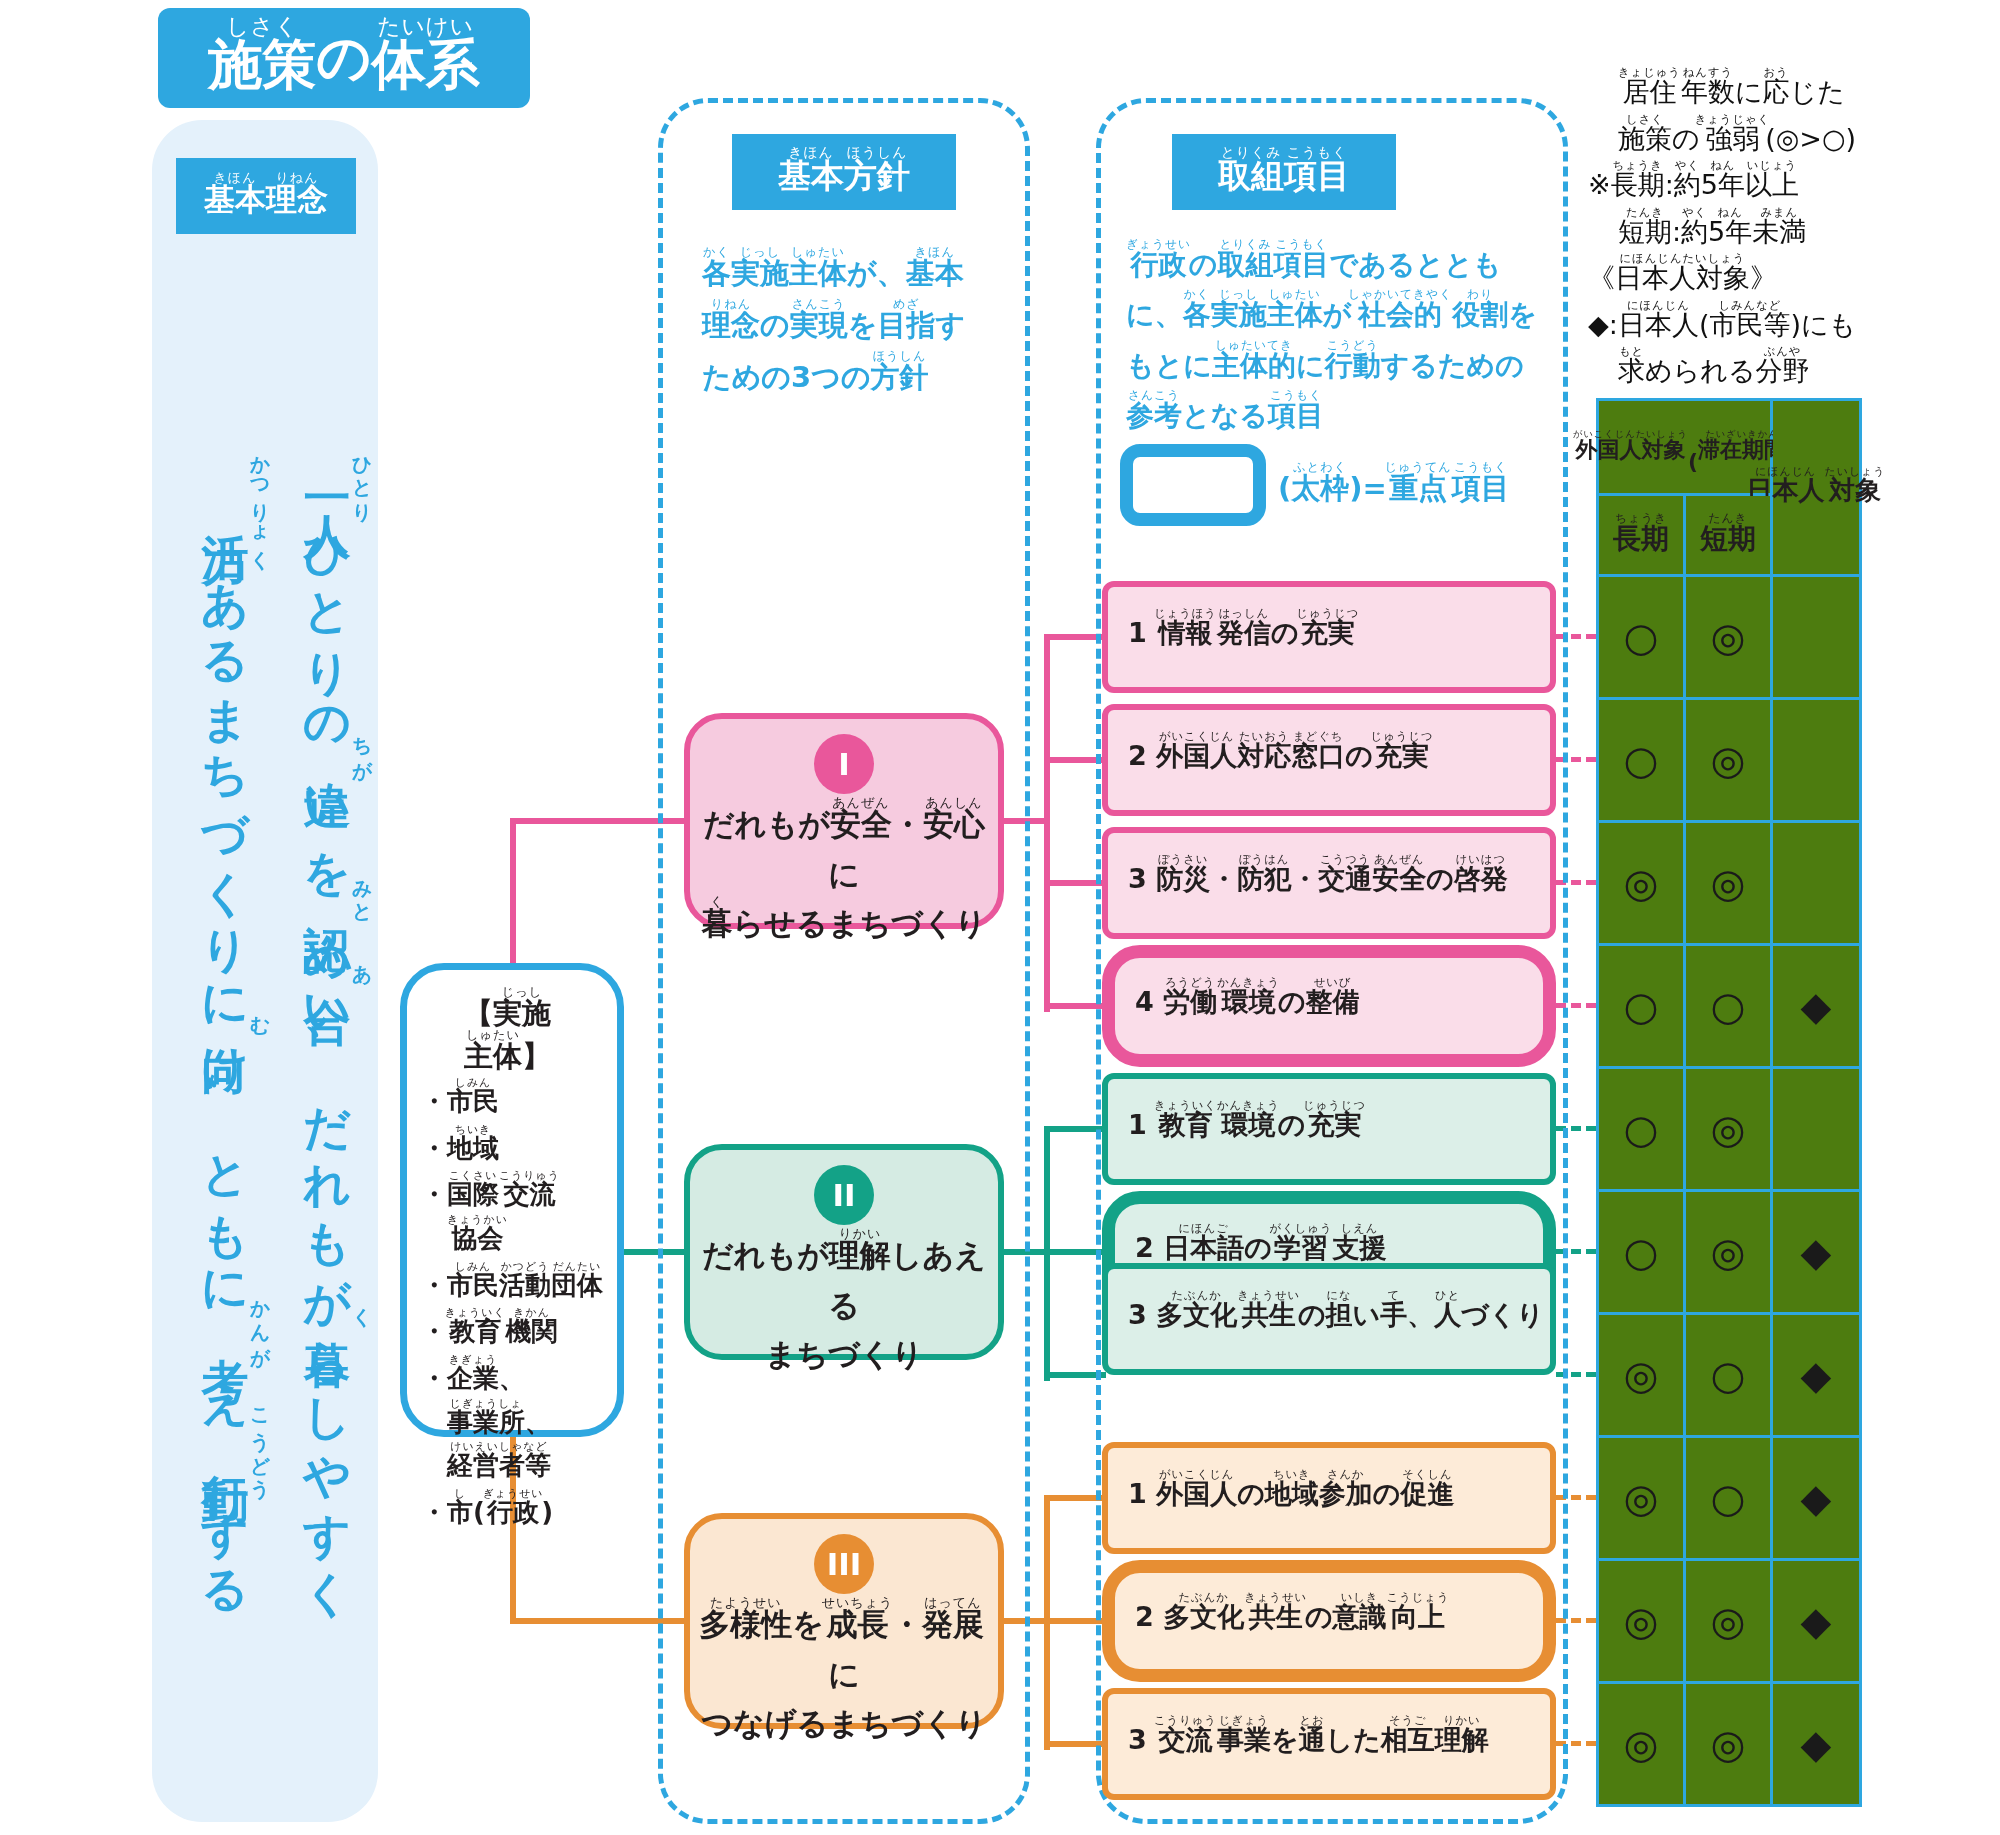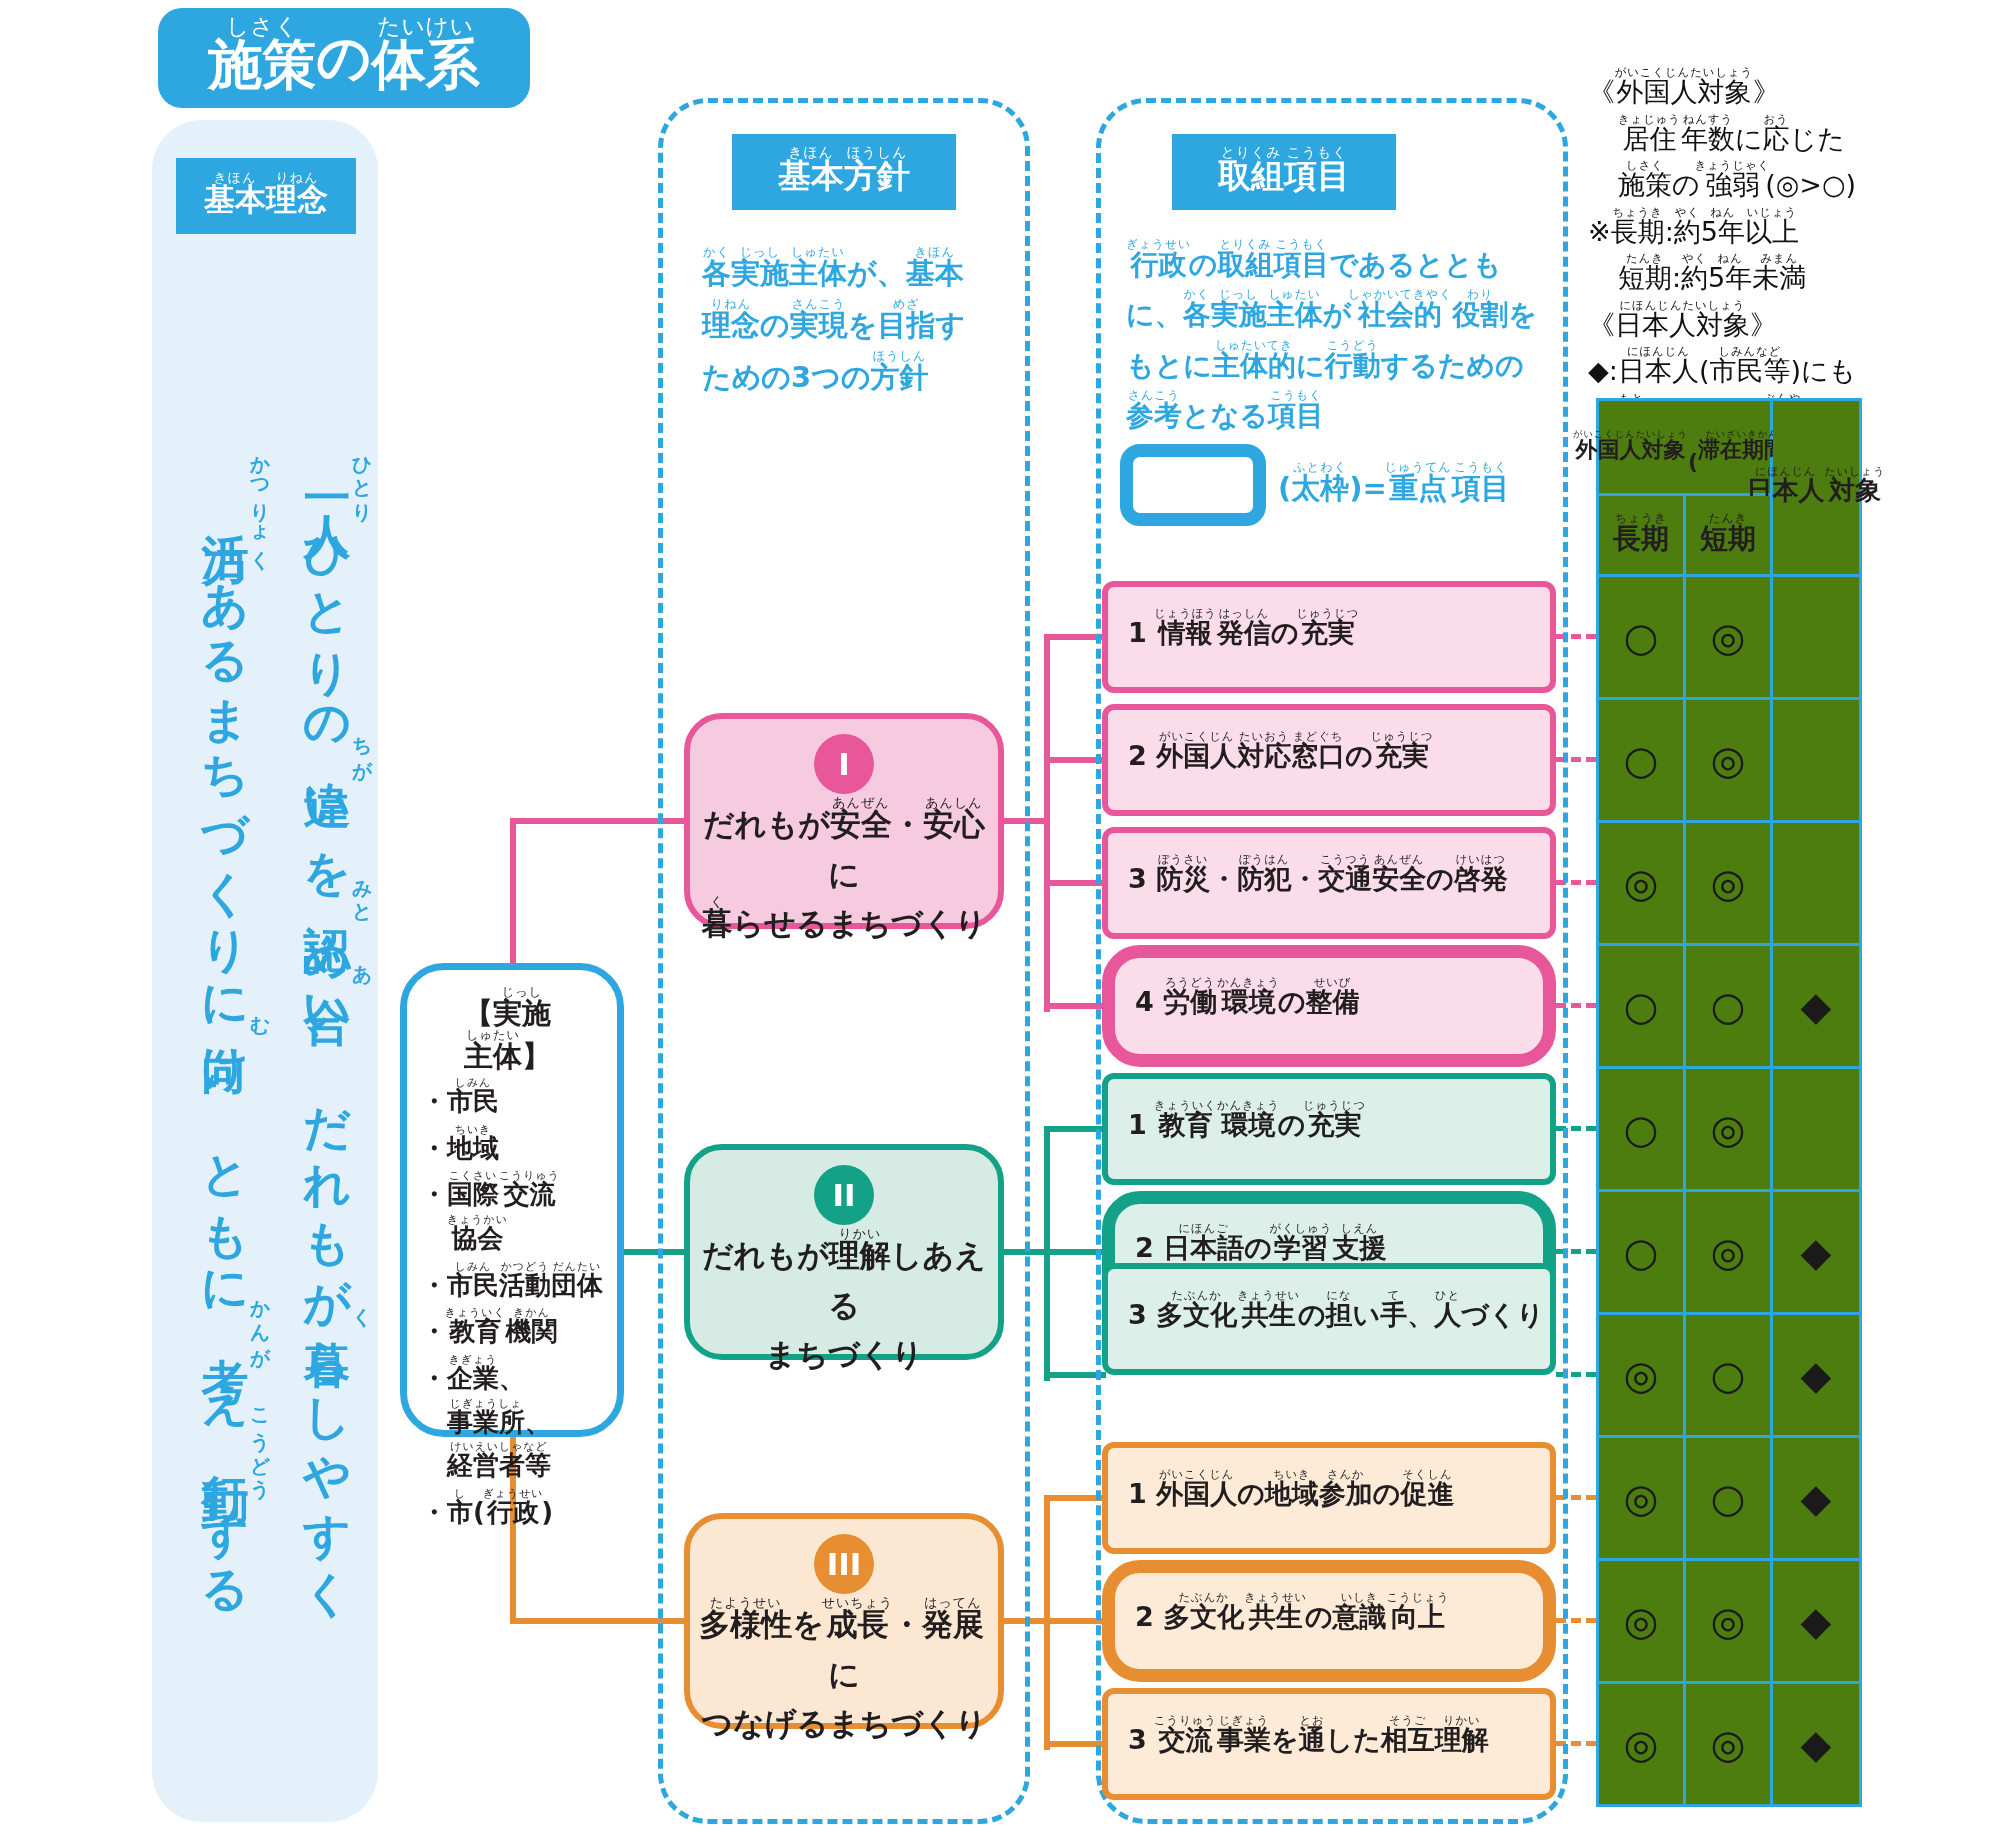--- a/index.html
+++ b/index.html
@@ -5,21 +5,21 @@
   html,body{margin:0;padding:0;background:#fff;}
   #canvas{position:relative;width:2000px;height:1835px;background:#fff;overflow:hidden;
           font-family:"DejaVu Sans",sans-serif;color:#221e1f;}
   .abs{position:absolute;box-sizing:border-box;}
   ruby{ruby-align:center;}
   ruby rt{font-size:0.42em;font-weight:500;letter-spacing:1px;}
 
   
   .badge{background:#2EA7E0;color:#fff;display:flex;align-items:center;justify-content:center;
          font-weight:bold;text-align:center;}
-  .title-badge{left:158px;top:8px;width:372px;height:100px;border-radius:24px;font-size:54px;}
+  .title-badge{left:158px;top:8px;width:372px;height:100px;border-radius:12px;font-size:54px;}
   .col-badge{width:224px;height:76px;font-size:33px;}
 
   
   .principle-panel{left:152px;top:120px;width:226px;height:1702px;background:#E4F1FB;border-radius:50px;}
   .principle-header{left:176px;top:158px;width:180px;height:76px;font-size:31px;}
   .vtext{writing-mode:vertical-rl;color:#2EA7E0;font-weight:bold;font-size:47px;
          letter-spacing:4px;line-height:1.15;height:1360px;}
   .vtext ruby rt{font-weight:bold;}
 
   
@@ -205,21 +205,20 @@
       <span>1 <ruby>外国人<rt>がいこくじん</rt></ruby>の<ruby>地域<rt>ちいき</rt></ruby><ruby>参加<rt>さんか</rt></ruby>の<ruby>促進<rt>そくしん</rt></ruby></span>
     </div>
   <div class="abs item-box iorange bold" style="top:1560px;">
       <span>2 <ruby>多文化<rt>たぶんか</rt></ruby><ruby>共生<rt>きょうせい</rt></ruby>の<ruby>意識<rt>いしき</rt></ruby><ruby>向上<rt>こうじょう</rt></ruby></span>
     </div>
   <div class="abs item-box iorange" style="top:1688px;">
       <span>3 <ruby>交流<rt>こうりゅう</rt></ruby><ruby>事業<rt>じぎょう</rt></ruby>を<ruby>通<rt>とお</rt></ruby>した<ruby>相互<rt>そうご</rt></ruby><ruby>理解<rt>りかい</rt></ruby></span>
     </div>
 
   <div class="abs notes">
-    <div class="note-line">《<ruby>外国人対象<rt>がいこくじんたいしょう</rt></ruby>》</div>
     <div class="note-line ind"><ruby>居住<rt>きょじゅう</rt></ruby><ruby>年数<rt>ねんすう</rt></ruby>に<ruby>応<rt>おう</rt></ruby>じた</div>
     <div class="note-line ind"><ruby>施策<rt>しさく</rt></ruby>の<ruby>強弱<rt>きょうじゃく</rt></ruby>(◎&gt;○)</div>
     <div class="note-line">※<ruby>長期<rt>ちょうき</rt></ruby>:<ruby>約<rt>やく</rt></ruby><ruby>5年<rt>ねん</rt></ruby><ruby>以上<rt>いじょう</rt></ruby></div>
     <div class="note-line ind"><ruby>短期<rt>たんき</rt></ruby>:<ruby>約<rt>やく</rt></ruby><ruby>5年<rt>ねん</rt></ruby><ruby>未満<rt>みまん</rt></ruby></div>
     <div class="note-line">《<ruby>日本人対象<rt>にほんじんたいしょう</rt></ruby>》</div>
     <div class="note-line">◆:<ruby>日本人<rt>にほんじん</rt></ruby>(<ruby>市民等<rt>しみんなど</rt></ruby>)にも</div>
     <div class="note-line ind"><ruby>求<rt>もと</rt></ruby>められる<ruby>分野<rt>ぶんや</rt></ruby></div>
   </div>
 
   <div class="abs table-grid">

